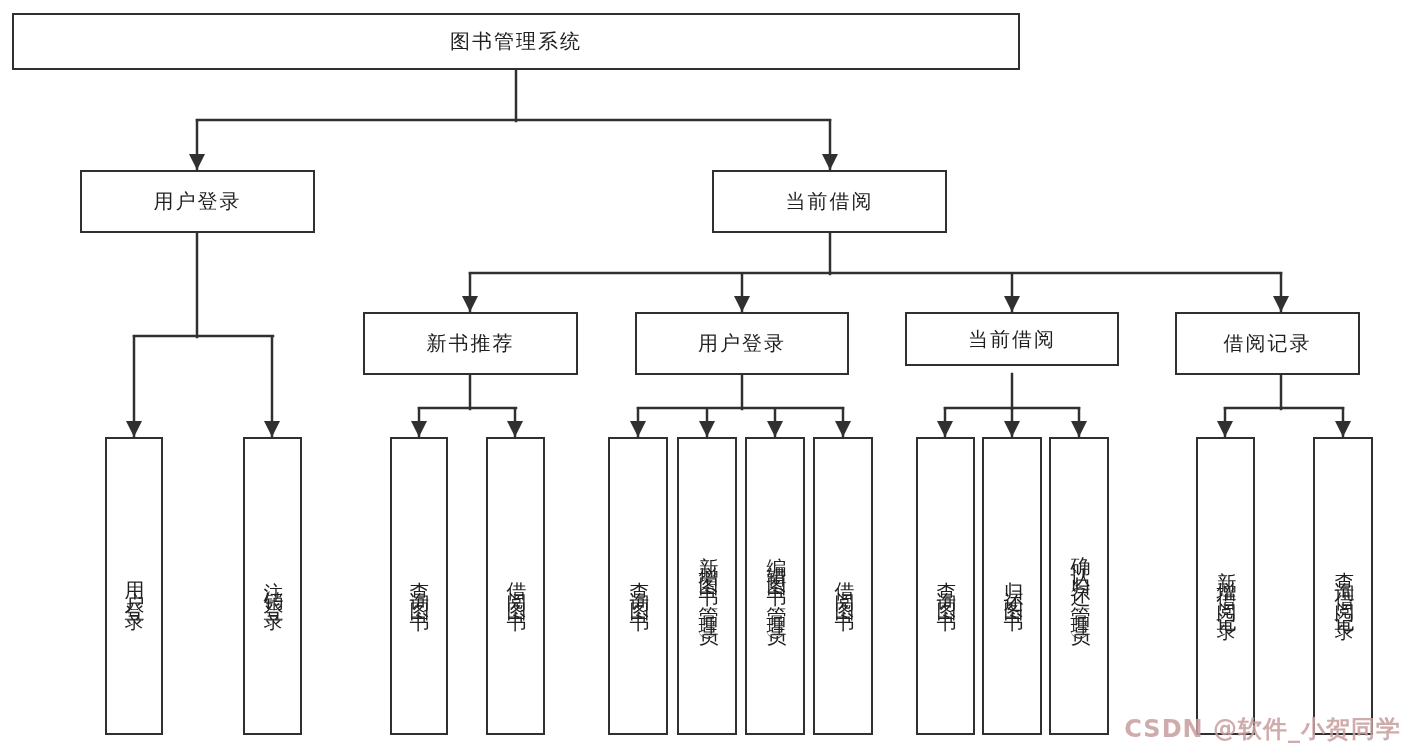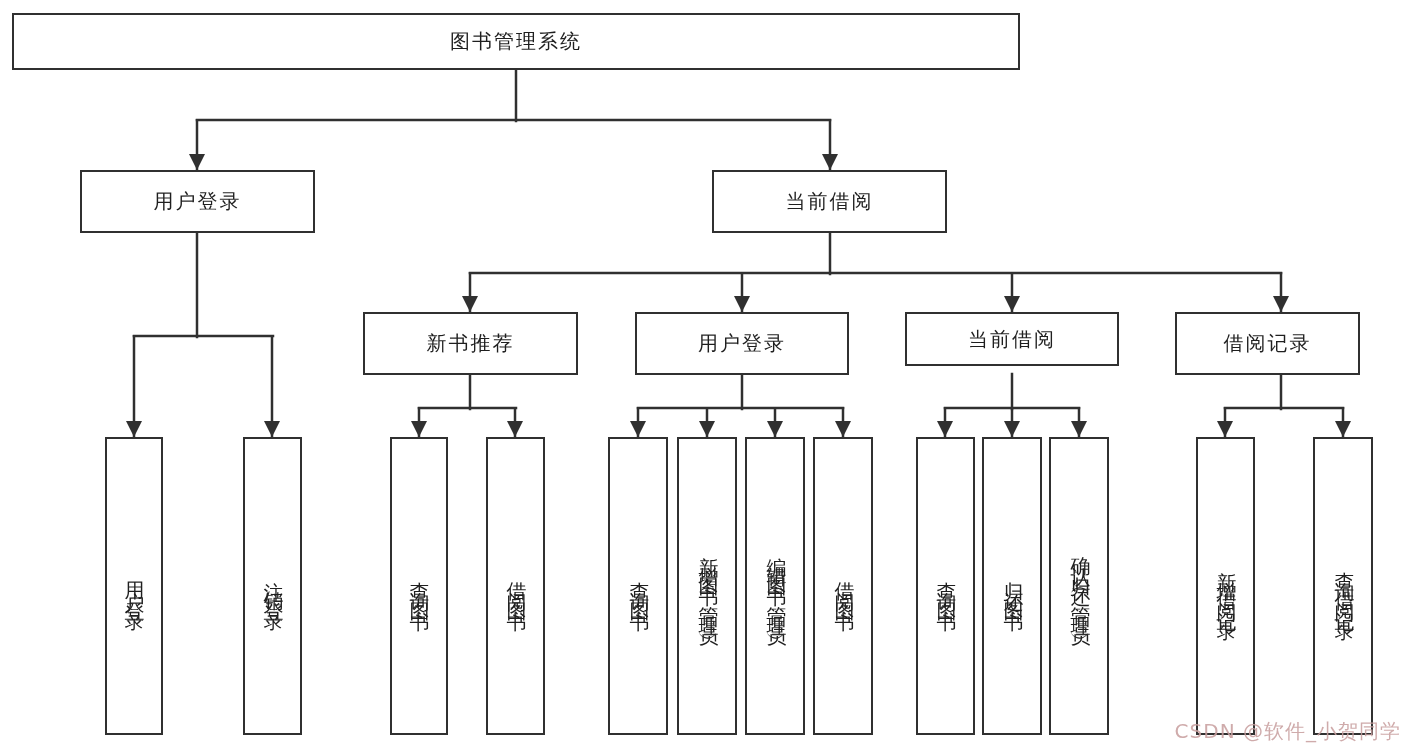--- a/index.html
+++ b/index.html
@@ -17,22 +17,23 @@
     display:flex;align-items:center;justify-content:center;
     font-size:20px;letter-spacing:2px;white-space:nowrap;
   }
   .v{
     writing-mode:vertical-rl;text-orientation:mixed;
     text-align:center;font-size:20px;letter-spacing:10px;
     line-height:53px;white-space:nowrap;
   }
   .watermark{
     position:absolute;right:4px;bottom:2px;z-index:5;
-    font-size:20px;letter-spacing:1px;color:#c9a0a0;opacity:0.88;
+    font-size:24px;letter-spacing:1px;color:#c9a0a0;opacity:0.88;
     white-space:nowrap;
+    font-weight:bold;
   }
 </style>
 </head>
 <body>
 
 <div class="canvas">
 
   <svg class="connectors" width="1405" height="747" viewBox="0 0 1405 747" xmlns="http://www.w3.org/2000/svg">
     <defs>
       <marker id="ah" markerUnits="userSpaceOnUse" markerWidth="18" markerHeight="18" refX="16" refY="9" orient="auto">

